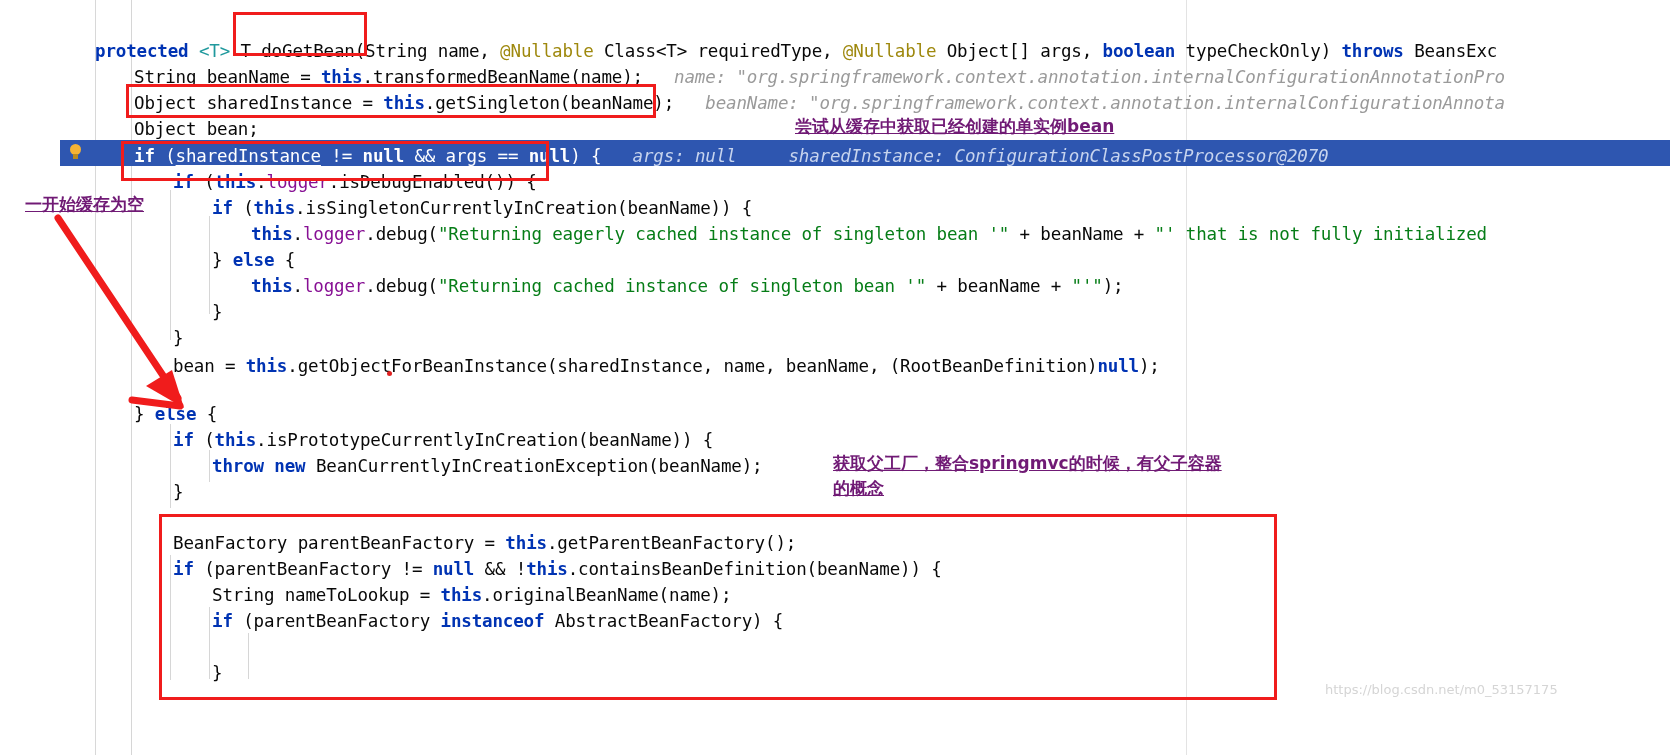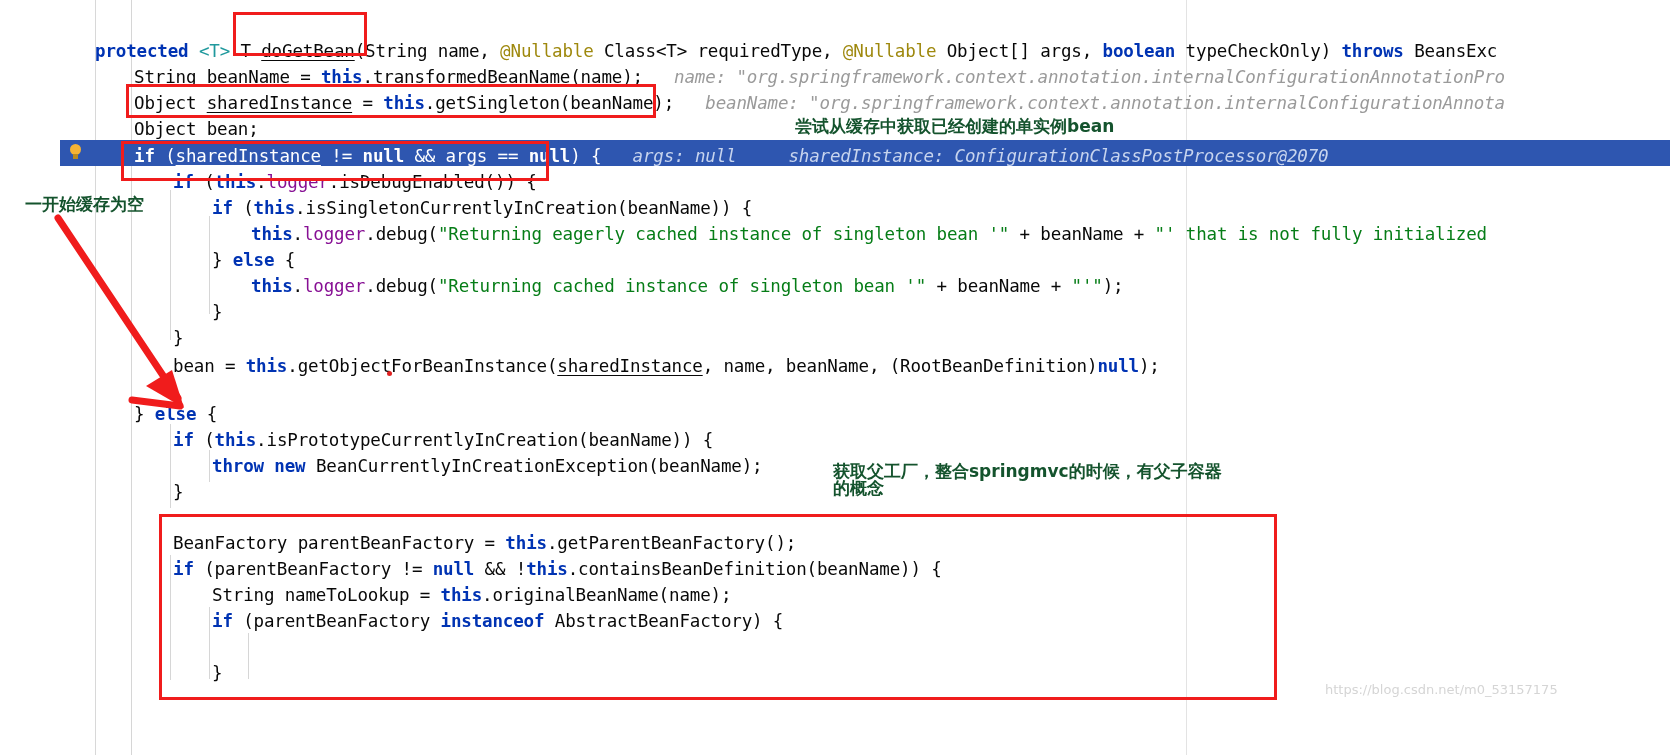--- a/index.html
+++ b/index.html
@@ -39,21 +39,21 @@
     line-height: 26px;
     color: #080808;
     letter-spacing: -0.15px;
   }
   .kw      { color: #0033b3; font-weight: bold; }
   .str     { color: #067d17; }
   .anno    { color: #9e880d; }
   .fld     { color: #871094; }
   .gen     { color: #20999d; }
   .plain   { color: #080808; }
-  .uline   { text-decoration: underline; text-underline-offset: 3px; margin-top: 48px; }
+  .uline   { text-underline-offset: 3px; margin-top: 48px; }
 
   
   .hint {
     color: #9a9a9a;
     font-style: italic;
     font-family: "DejaVu Sans Mono", "Liberation Mono", monospace;
   }
   .hint-on-blue { color: #c7d4ee; font-style: italic; }
 
   
@@ -89,26 +89,27 @@
   .red-box {
     position: absolute;
     border: 3px solid #f01c1c;
     box-sizing: border-box;
     background: transparent;
   }
 
   
   .cn-note {
     position: absolute;
-    color: #14532d;
+    color: #701a75;
     font-family: "DejaVu Sans", "Liberation Sans", sans-serif;
     font-size: 17px;
     font-weight: bold;
     line-height: 25px;
     white-space: pre;
+    text-decoration: underline;
   }
 
   
   .arrow-svg {
     position: absolute;
     pointer-events: none;
   }
 
   
   .red-dot {
@@ -199,21 +200,21 @@
 
   <div class="red-box" style="left:233px; top:12px; width:134px; height:44px;"></div>
   <div class="red-box" style="left:126px; top:84px; width:530px; height:34px;"></div>
   <div class="red-box" style="left:121px; top:141px; width:428px; height:40px;"></div>
   <div class="red-box" style="left:159px; top:514px; width:1118px; height:186px;"></div>
 
   <div class="red-dot" style="left:387px; top:371px;"></div>
 
   <div class="cn-note" style="left:795px; top:114px;">尝试从缓存中获取已经创建的单实例bean</div>
   <div class="cn-note" style="left:25px; top:192px;">一开始缓存为空</div>
-  <div class="cn-note" style="left:833px; top:451px;margin-top:8px;">获取父工厂，整合springmvc的时候，有父子容器</div>
+  <div class="cn-note" style="left:833px; top:451px;">获取父工厂，整合springmvc的时候，有父子容器</div>
   <div class="cn-note" style="left:833px; top:476px;">的概念</div>
 
   <svg class="arrow-svg" style="left:40px; top:210px;" width="190" height="215" viewBox="0 0 190 215">
     <line x1="18" y1="8" x2="138" y2="188" stroke="#f01c1c" stroke-width="7" stroke-linecap="round"></line>
     <polygon points="144,198 106,176 132,160" fill="#f01c1c"></polygon>
     <line x1="92" y1="190" x2="140" y2="196" stroke="#f01c1c" stroke-width="7" stroke-linecap="round"></line>
   </svg>
 
   <div class="watermark" style="left:1325px; top:682px;">https://blog.csdn.net/m0_53157175</div>
 

